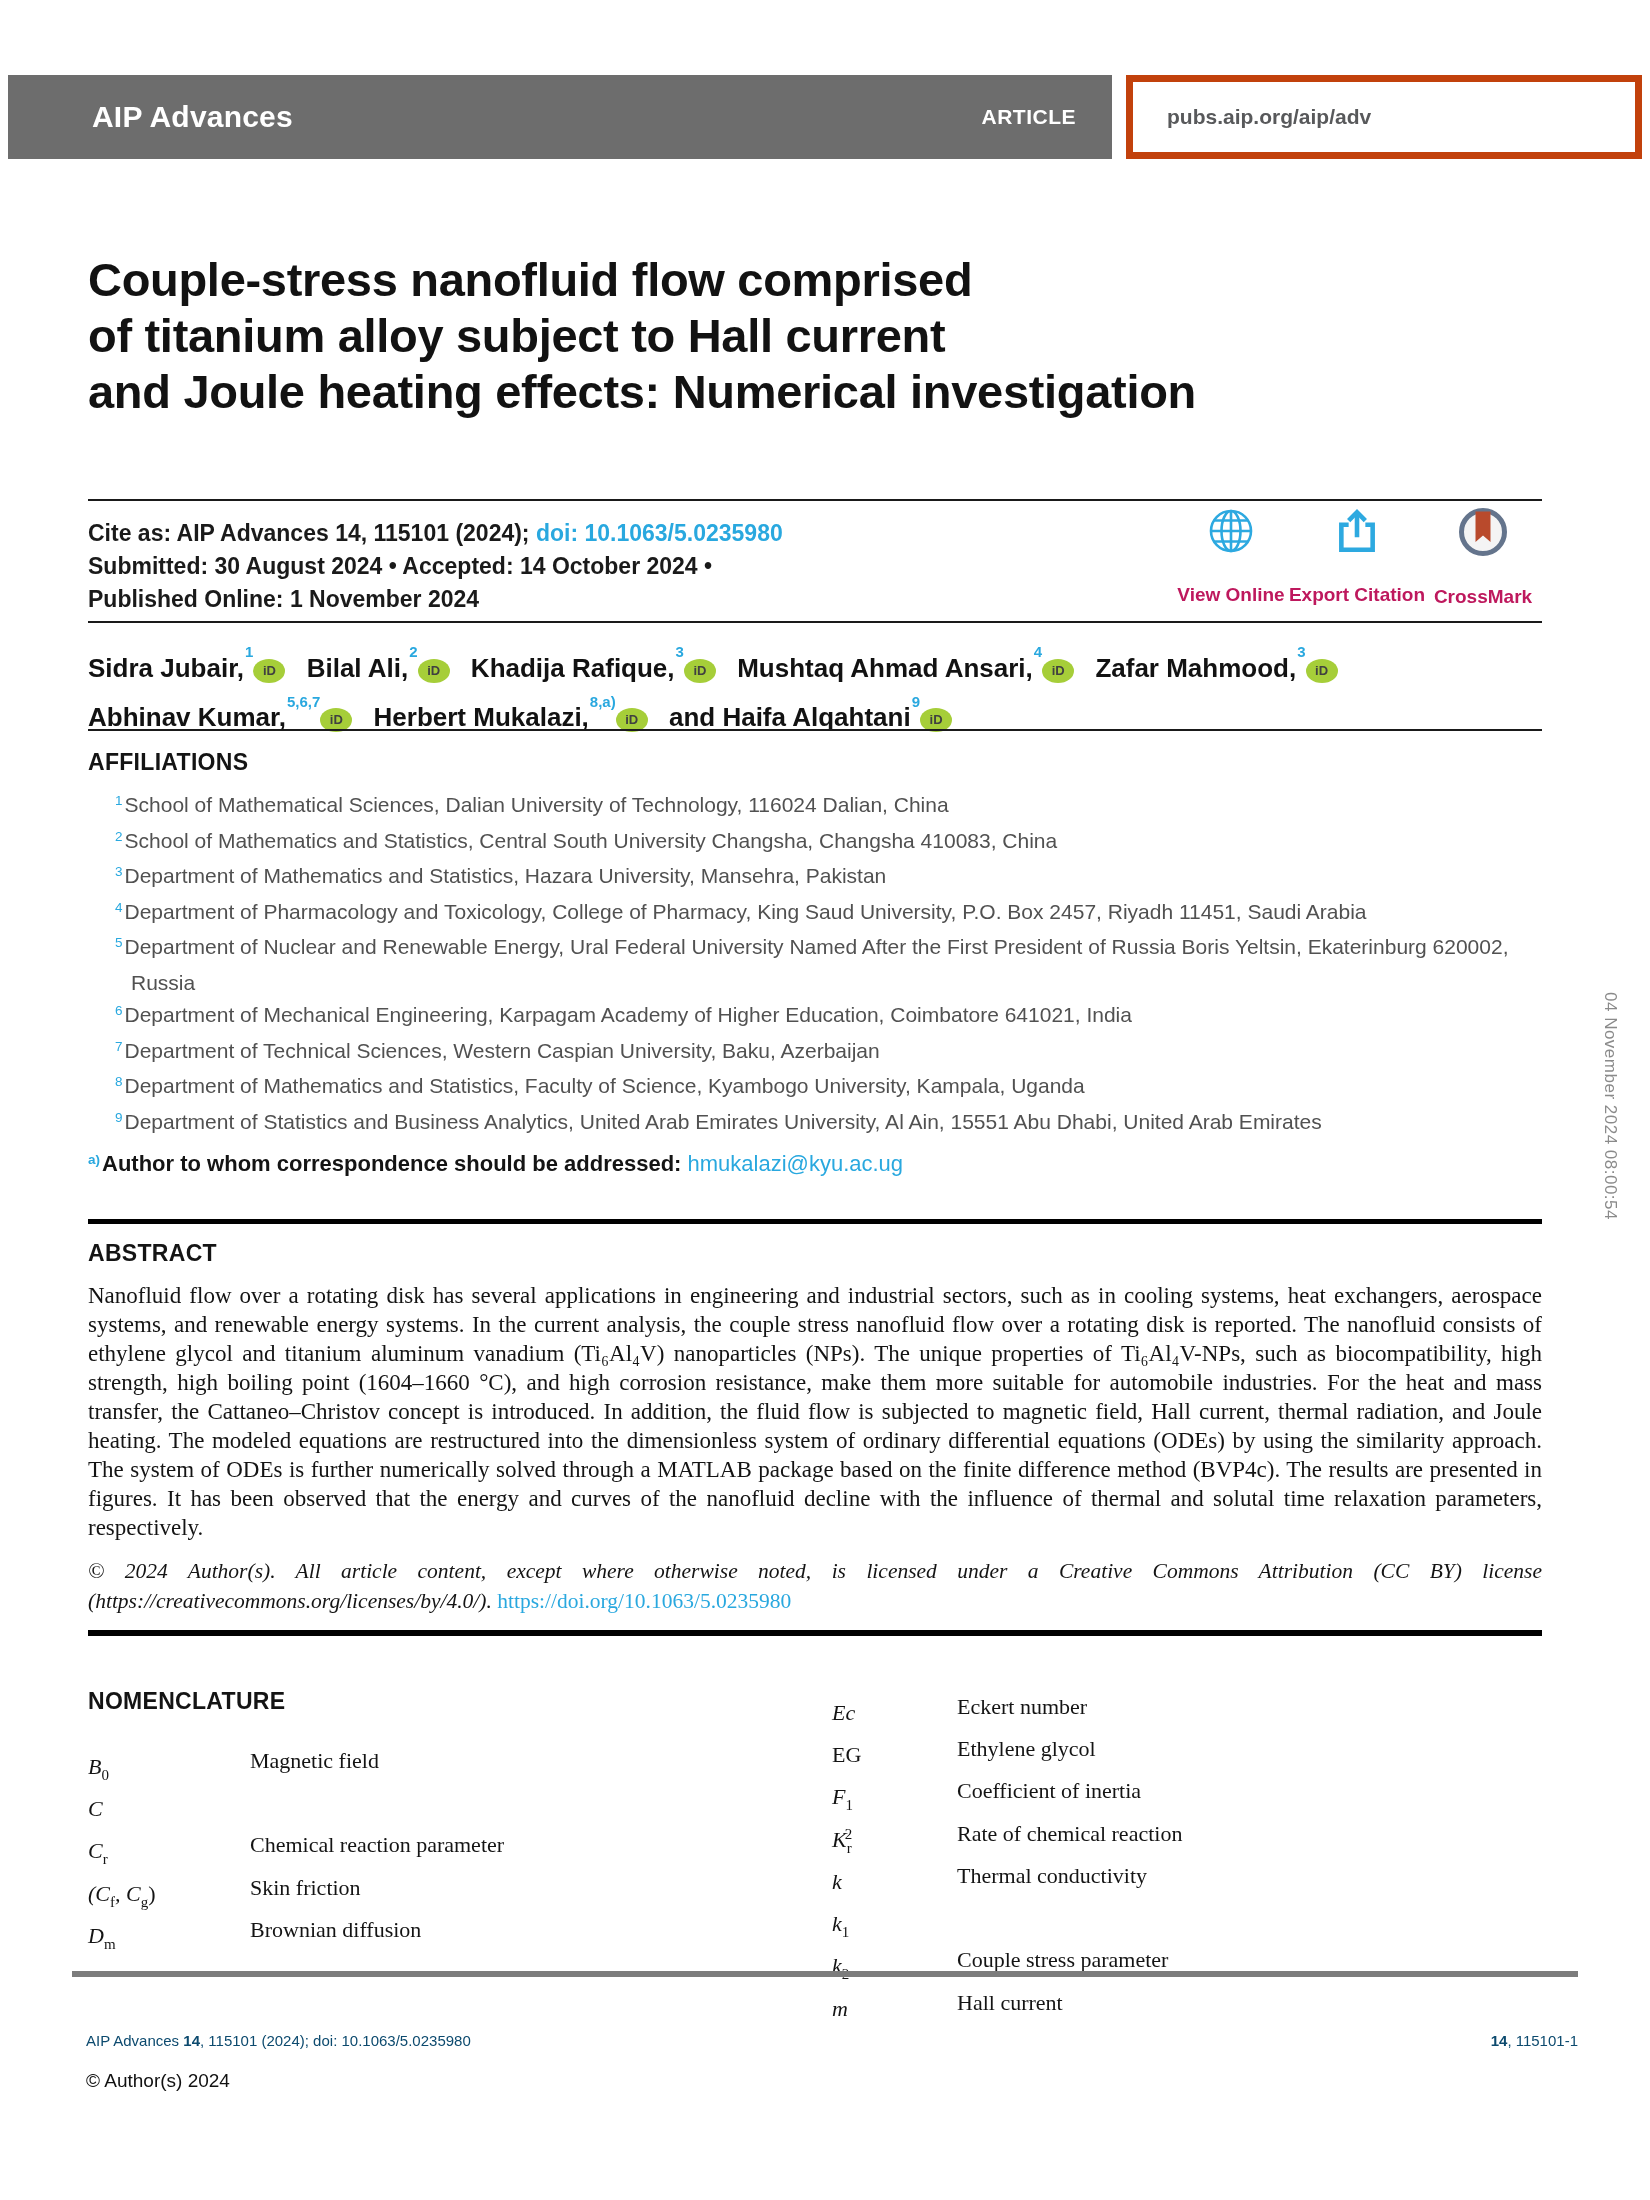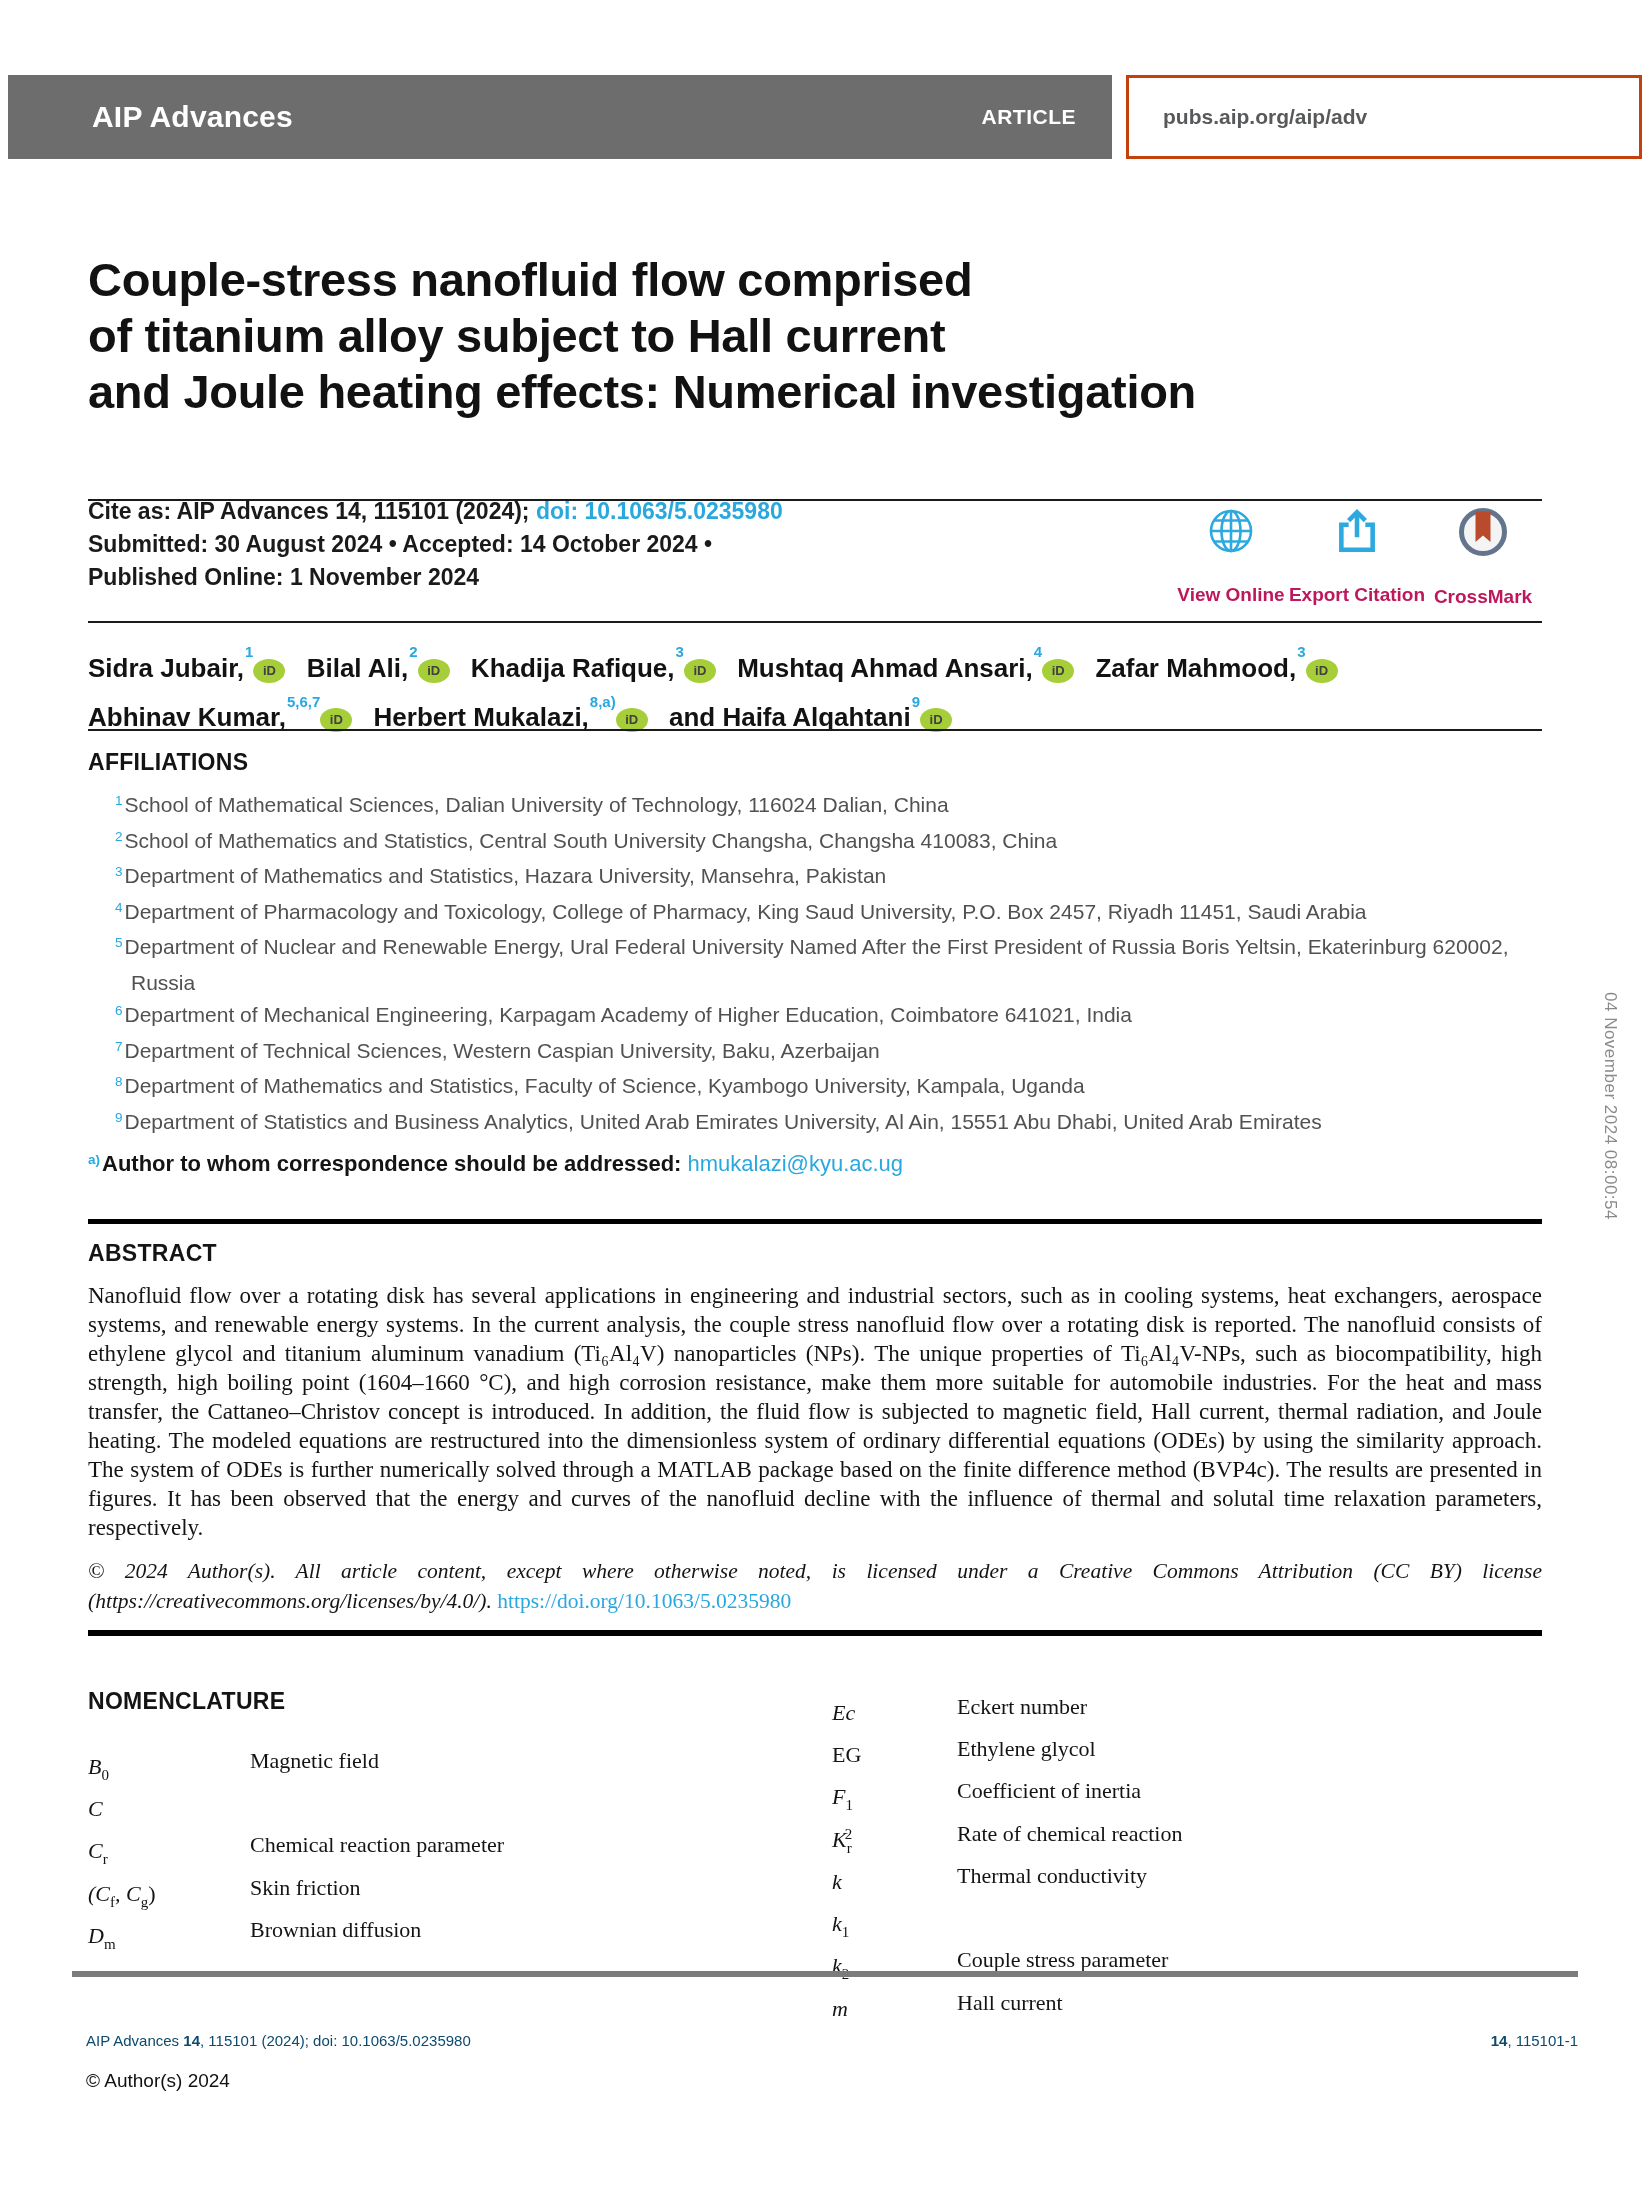--- a/index.html
+++ b/index.html
@@ -5,38 +5,38 @@
   html,body { margin:0; padding:0; background:#ffffff; }
   .page { position:relative; width:1650px; height:2200px; background:#fff;
           font-family:"Liberation Sans", sans-serif; overflow:hidden; color:#141414; }
 
   
   .header-bar { position:absolute; left:8px; top:75px; width:1104px; height:84px;
                 background:#6d6d6d; display:flex; align-items:center; }
   .brand { color:#fff; font-weight:bold; font-size:30px; margin-left:84px; letter-spacing:0.2px; }
   .badge { margin-left:auto; margin-right:36px; color:#fff; font-weight:bold; font-size:21px; letter-spacing:0.5px; }
   .header-box { position:absolute; left:1126px; top:75px; width:516px; height:84px;
-                border:3px solid #c2410c; box-sizing:border-box; background:#fff;
+                border:7px solid #c2410c; box-sizing:border-box; background:#fff;
                 display:flex; align-items:center; }
   .header-url { margin-left:34px; color:#58595b; font-weight:bold; font-size:21px; text-decoration:none; }
 
   
   .title { position:absolute; left:88px; top:252px; font-size:47px; font-weight:bold;
            color:#121212; line-height:56px; letter-spacing:-0.3px; }
 
   
   .rule { position:absolute; left:88px; width:1454px; background:#1a1a1a; }
   .rule-thin { height:2px; }
   .rule-thick { height:5px; background:#000; }
   .r1 { top:499px; } .r2 { top:621px; } .r3 { top:729px; }
   .r4 { top:1219px; } .r5 { top:1630px; height:6px; }
   .rule-gray { position:absolute; left:72px; top:1971px; width:1506px; height:6px; background:#7c7c7c; }
 
   
-  .cite-block { position:absolute; left:88px; top:495px; font-size:23px; font-weight:bold;
+  .cite-block { position:absolute; left:88px; top:517px; font-size:23px; font-weight:bold;
                 color:#1a1a1a; line-height:33px; }
   .blue { color:#29a8df; }
   a.blue { text-decoration:none; }
 
   
   .actions { position:absolute; left:1168px; top:507px; width:378px; display:flex; justify-content:space-between; }
   .action { display:flex; flex-direction:column; align-items:center; width:126px; cursor:pointer; }
   .action-label { margin-top:25px; font-size:19px; font-weight:bold; color:#be185d; white-space:nowrap; }
 
   

